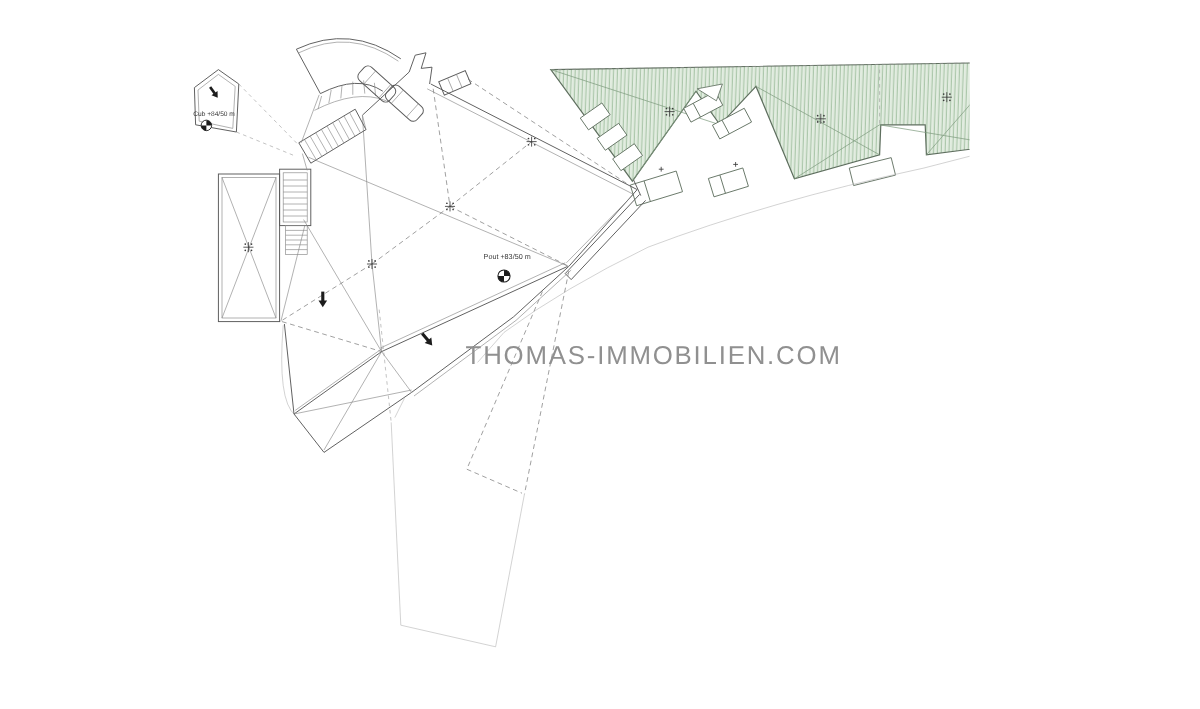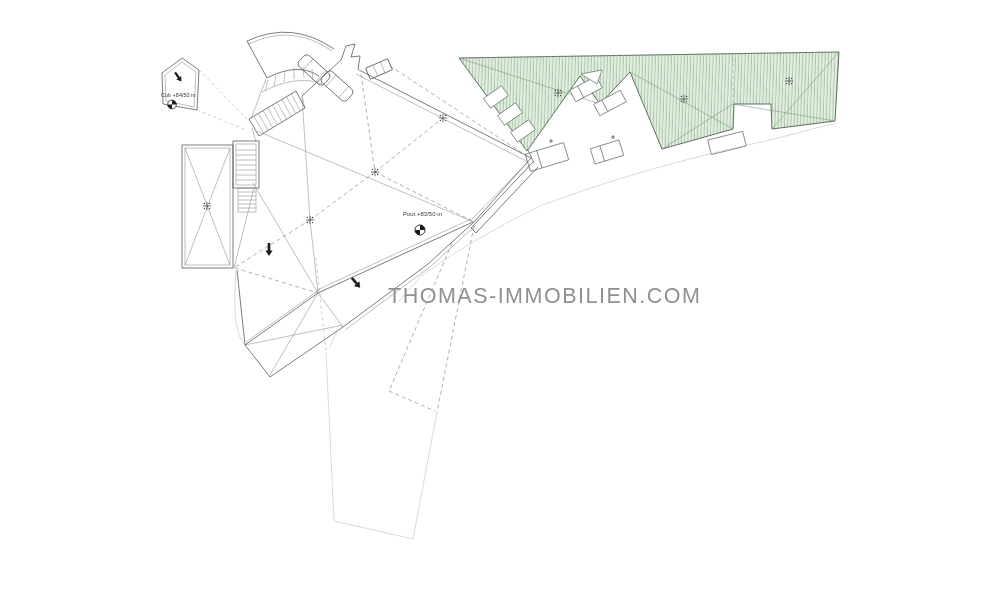--- a/index.html
+++ b/index.html
@@ -1,17 +1,17 @@
 <!DOCTYPE html>
 <html><head>
 <meta charset="utf-8">
 <style>
   html,body{margin:0;padding:0;background:#ffffff;}
   .canvas{position:relative;width:808px;height:591px;background:#ffffff;overflow:hidden;
-          font-family:"Liberation Sans", sans-serif;padding-left:44px;}
+          font-family:"Liberation Sans", sans-serif;}
   svg{position:absolute;top:0;left:0;}
   .thin{stroke:#5a5a5a;stroke-width:0.8;fill:none;}
   .hair{stroke:#8a8a8a;stroke-width:0.55;fill:none;}
   .faint{stroke:#b5b5b5;stroke-width:0.5;fill:none;}
   .dash{stroke:#7a7a7a;stroke-width:0.6;fill:none;stroke-dasharray:4 3;}
   .dash2{stroke:#9a9a9a;stroke-width:0.5;fill:none;stroke-dasharray:3 3;}
   .greenline{stroke:#7e9a7e;stroke-width:0.6;fill:none;}
   .whitebox{fill:#ffffff;stroke:#5f6f5f;stroke-width:0.7;}
   .sym{stroke:#3a3a3a;stroke-width:0.7;fill:none;}
   .lbl{font-family:"Liberation Sans", sans-serif;fill:#3a3a3a;}

